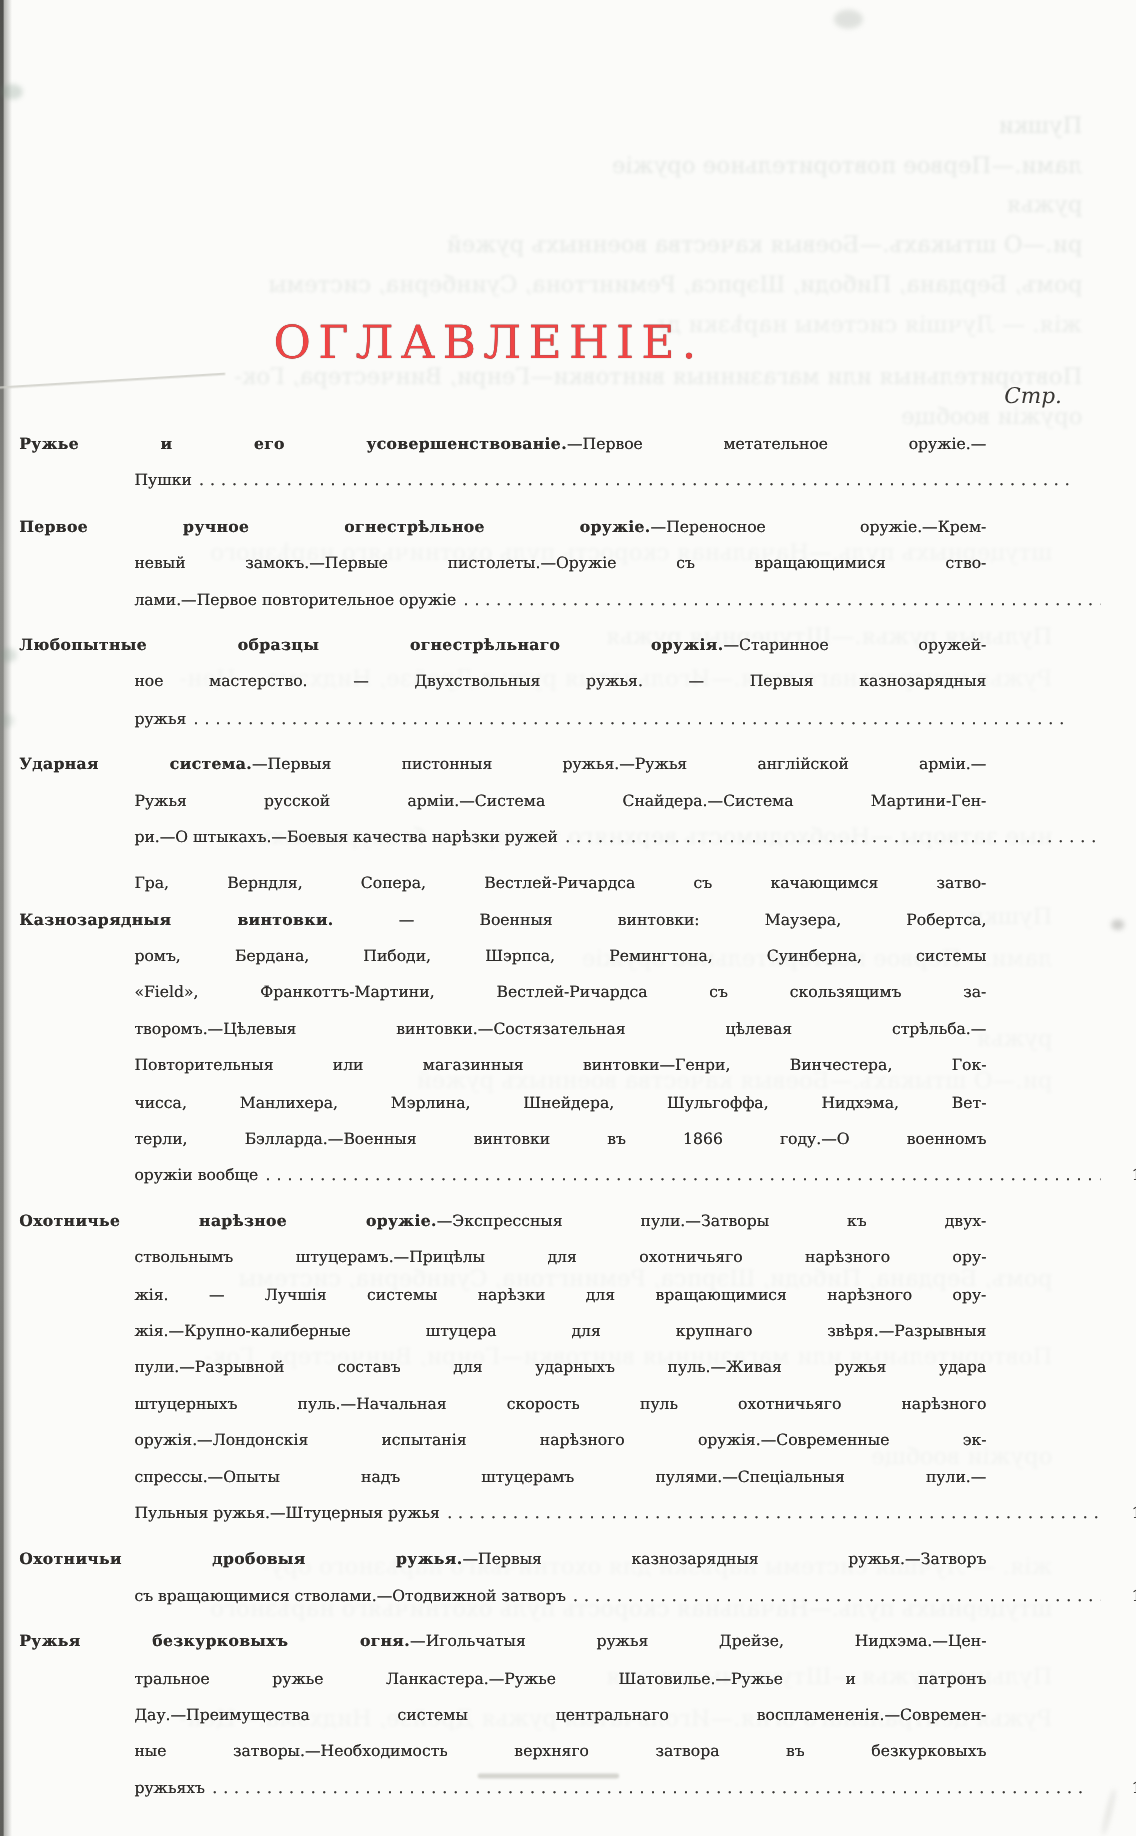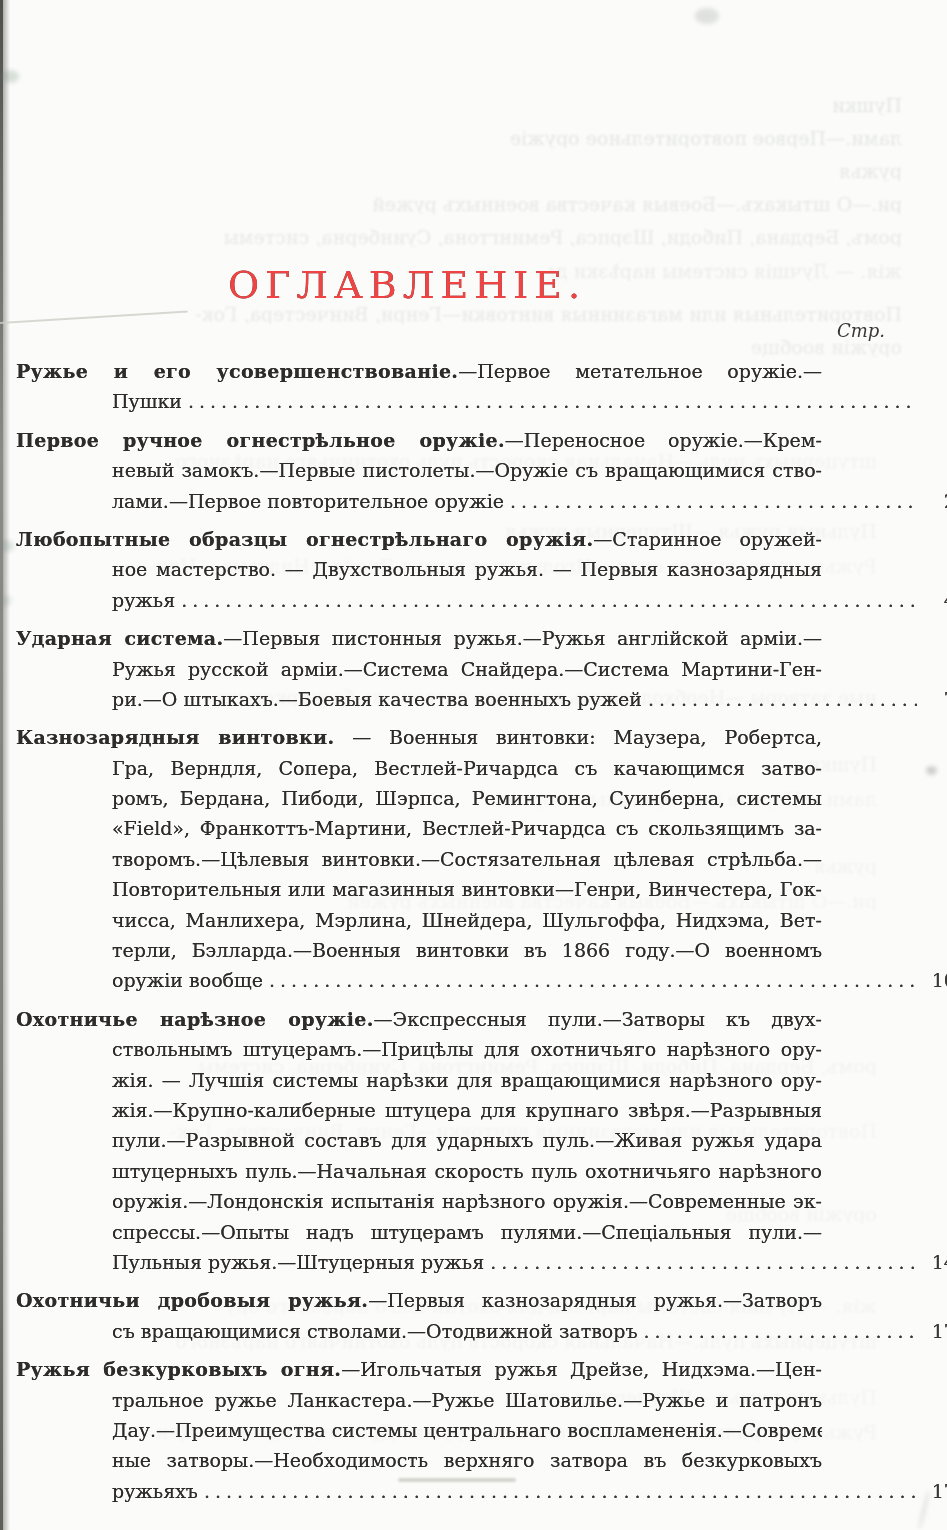--- a/index.html
+++ b/index.html
@@ -47,21 +47,21 @@
     font-size:38px;font-weight:400;letter-spacing:6px;line-height:1;
     color:#ef4444;text-shadow:0 0 .6px #34322f;
   }
   .colhead{
     position:absolute;top:320px;right:62px;
     font-size:18px;font-style:italic;color:#3a3835;
   }
   
   .toc{
     position:absolute;left:16px;top:356px;width:856px;
-    font-size:19px;
+    font-size:13px;
     text-shadow:0 0 .5px rgba(46,44,42,.85);
   }
   .entry + .entry{margin-top:8px;}
   .line{
     height:30.4px;line-height:30.4px;
     white-space:nowrap;overflow:hidden;
   }
   .line.fill{
     width:806px;
     text-align:justify;
@@ -155,28 +155,28 @@
         <div class="line cont last">
           <span>ружья</span>
           <span class="leader"></span>
           <span class="pagenum">46</span>
         </div>
       </div>
       <div class="entry">
         <div class="line fill"><span><b>Ударная система.</b>—Первыя пистонныя ружья.—Ружья англійской арміи.—</span></div>
         <div class="line cont fill"><span>Ружья русской арміи.—Система Снайдера.—Система Мартини-Ген-</span></div>
         <div class="line cont last">
-          <span>ри.—О штыкахъ.—Боевыя качества военныхъ ружей</span>
+          <span>ри.—О штыкахъ.—Боевыя качества нарѣзки ружей</span>
           <span class="leader"></span>
           <span class="pagenum">75</span>
         </div>
       </div>
       <div class="entry">
+        <div class="line cont fill"><span>Гра, Верндля, Сопера, Вестлей-Ричардса съ качающимся затво-</span></div>
         <div class="line fill"><span><b>Казнозарядныя винтовки.</b> — Военныя винтовки: Маузера, Робертса,</span></div>
-        <div class="line cont fill"><span>Гра, Верндля, Сопера, Вестлей-Ричардса съ качающимся затво-</span></div>
         <div class="line cont fill"><span>ромъ, Бердана, Пибоди, Шэрпса, Ремингтона, Суинберна, системы</span></div>
         <div class="line cont fill"><span>«Field», Франкоттъ-Мартини, Вестлей-Ричардса съ скользящимъ за-</span></div>
         <div class="line cont fill"><span>творомъ.—Цѣлевыя винтовки.—Состязательная цѣлевая стрѣльба.—</span></div>
         <div class="line cont fill"><span>Повторительныя или магазинныя винтовки—Генри, Винчестера, Гок-</span></div>
         <div class="line cont fill"><span>чисса, Манлихера, Мэрлина, Шнейдера, Шульгоффа, Нидхэма, Вет-</span></div>
         <div class="line cont fill"><span>терли, Бэлларда.—Военныя винтовки въ 1866 году.—О военномъ</span></div>
         <div class="line cont last">
           <span>оружіи вообще</span>
           <span class="leader"></span>
           <span class="pagenum">109</span>

